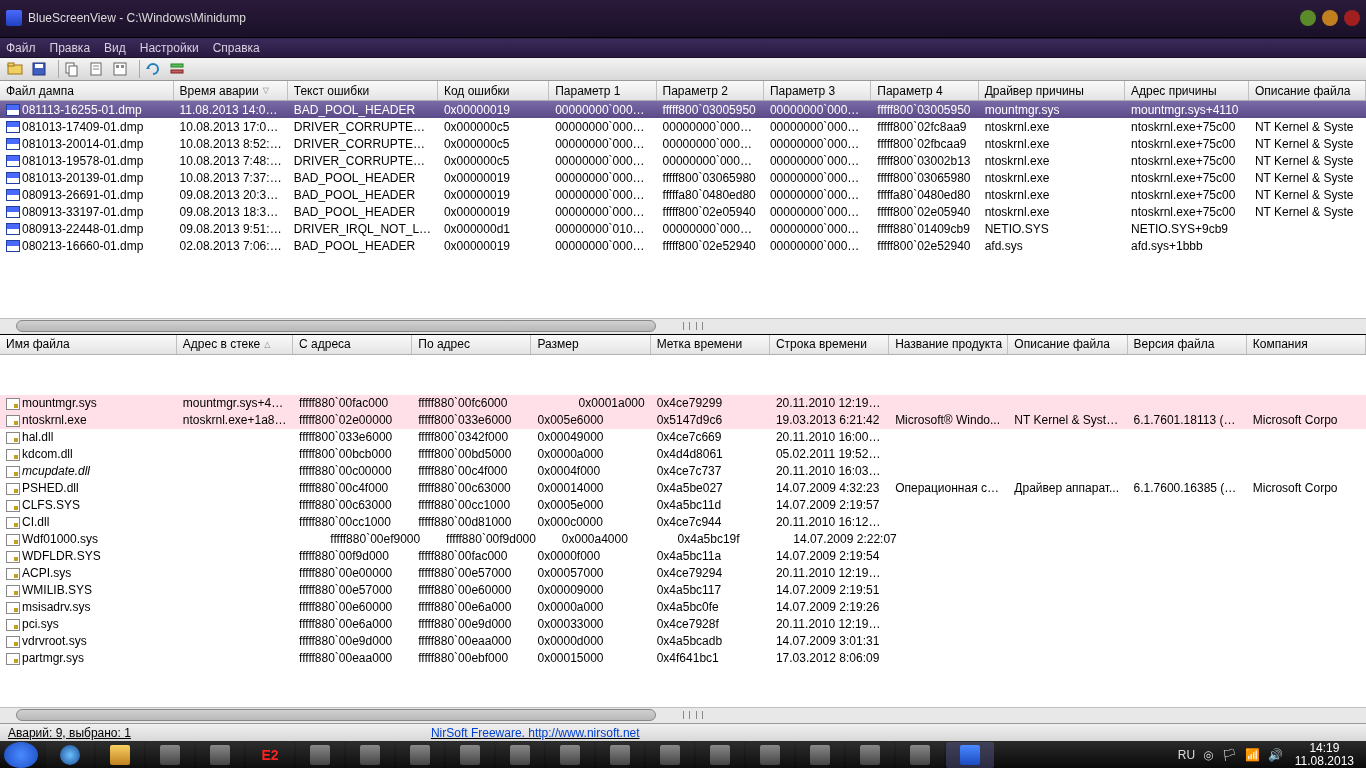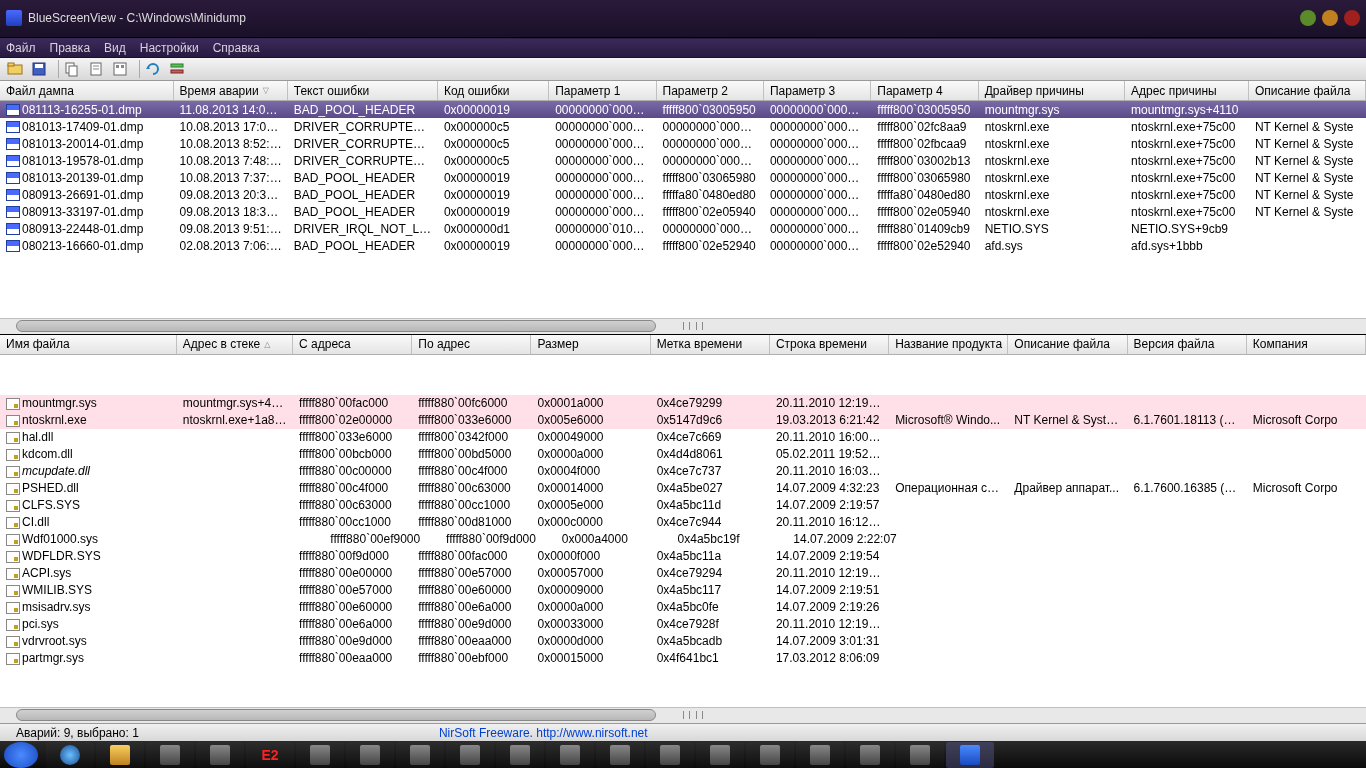--- a/index.html
+++ b/index.html
@@ -27,21 +27,21 @@
 .row.sel { background:linear-gradient(#7a6aa8,#5a4a88); color:#fff; }
 .row.hl { background:#ffe0e8; }
 .row .ic { width:14px; height:12px; display:inline-block; vertical-align:middle; margin-right:2px; }
 .ic.dmp { background:linear-gradient(180deg,#4a6aff 50%,#fff 50%); border:1px solid #2040a0; }
 .ic.drv { background:#fff; border:1px solid #888; position:relative; }
 .ic.drv::after { content:""; position:absolute; width:4px; height:4px; background:#c0a020; right:1px; bottom:1px; }
 .hscroll { height:16px; background:#e8e8e8; border-top:1px solid #c0c0c0; position:relative; }
 .hscroll .thumb { position:absolute; left:16px; top:1px; height:12px; width:640px; background:linear-gradient(#d0d0d0,#b8b8b8); border:1px solid #888; border-radius:6px; }
 .hscroll .grip { position:absolute; left:50%; top:3px; width:20px; height:8px; display:flex; justify-content:space-between; }
 .hscroll .grip i { width:1px; background:#888; }
-.statusbar { height:22px; background:linear-gradient(#f0f0f0,#d8d8d8); display:flex; align-items:center; padding:0 16px; border-top:1px solid #999; color:#000; }
+.statusbar { height:22px; background:linear-gradient(#f0f0f0,#d8d8d8); display:flex; align-items:center; padding:0 8px; border-top:1px solid #999; color:#000;text-decoration:underline; }
 .statusbar .link { color:#0040d0; margin-left:300px; }
 .taskbar { height:32px; background:linear-gradient(#2a2a2a,#0a0a0a); display:flex; align-items:center; padding:0 4px; }
 .taskbar .start { width:34px; height:26px; background:radial-gradient(circle,#4a8aff,#1a4ac0); border-radius:50%; margin-right:8px; }
 .taskbar .tbi { width:48px; height:26px; margin-right:2px; display:flex; align-items:center; justify-content:center; background:rgba(255,255,255,0.02); border-radius:2px; }
 .taskbar .tbi.act { background:rgba(120,120,200,0.3); }
 .taskbar .sp { flex:1; }
 .taskbar .tray { display:flex; align-items:center; color:#ddd; }
 .taskbar .tray span { margin:0 4px; }
 .taskbar .clock { text-align:center; line-height:13px; font-size:11px; margin:0 8px; color:#fff; }
 .tbi-ico { width:20px; height:20px; background:#555; border-radius:2px; }
@@ -278,21 +278,21 @@
       <div class="hdr-cell" style="width: 120px;">Описание файла</div>
       <div class="hdr-cell" style="width: 120px;">Версия файла</div>
       <div class="hdr-cell" style="width: 120px;">Компания</div>
     </div>
   <div class="rows" id="bot-rows">
       <div class="row hl">
         <div class="cell" style="width: 178px;"><span class="ic drv"></span>mountmgr.sys</div>
         <div class="cell" style="width: 117px;">mountmgr.sys+4110</div>
         <div class="cell" style="width: 120px;">fffff880`00fac000</div>
         <div class="cell" style="width: 120px;">fffff880`00fc6000</div>
-        <div class="cell" style="width: 120px;">0x0001a000</div>
+        <div class="cell" style="width: 120px; text-align: right;">0x0001a000</div>
         <div class="cell" style="width: 120px;">0x4ce79299</div>
         <div class="cell" style="width: 120px;">20.11.2010 12:19:21</div>
         <div class="cell" style="width: 120px;"></div>
         <div class="cell" style="width: 120px;"></div>
         <div class="cell" style="width: 120px;"></div>
         <div class="cell" style="width: 120px;"></div>
       </div>
       <div class="row hl">
         <div class="cell" style="width: 178px;"><span class="ic drv"></span>ntoskrnl.exe</div>
         <div class="cell" style="width: 117px;">ntoskrnl.exe+1a84b3</div>
@@ -558,13 +558,24 @@
   <div class="tbi">
       <div class="tbi-ico gray"></div>
     </div>
   <div class="tbi">
       <div class="tbi-ico gray"></div>
     </div>
   <div class="tbi act">
       <div class="tbi-ico blue"></div>
     </div>
   <div class="sp"></div>
+  <div class="tray">
+    <span>RU</span>
+    <span>◎</span>
+    <span>🏳</span>
+    <span>📶</span>
+    <span>🔊</span>
+    <div class="clock">
+      <div>14:19</div>
+      <div>11.08.2013</div>
+    </div>
+  </div>
 </div>
 
 </body></html>

